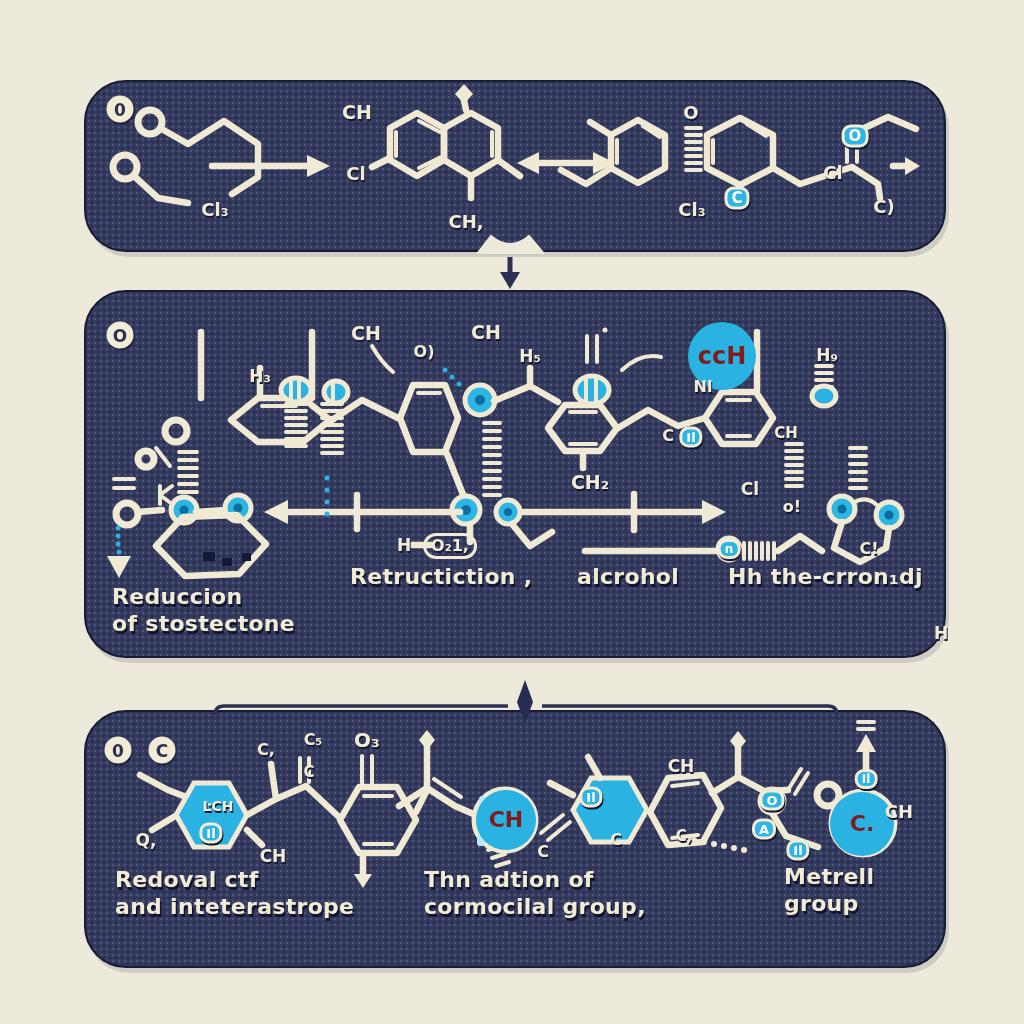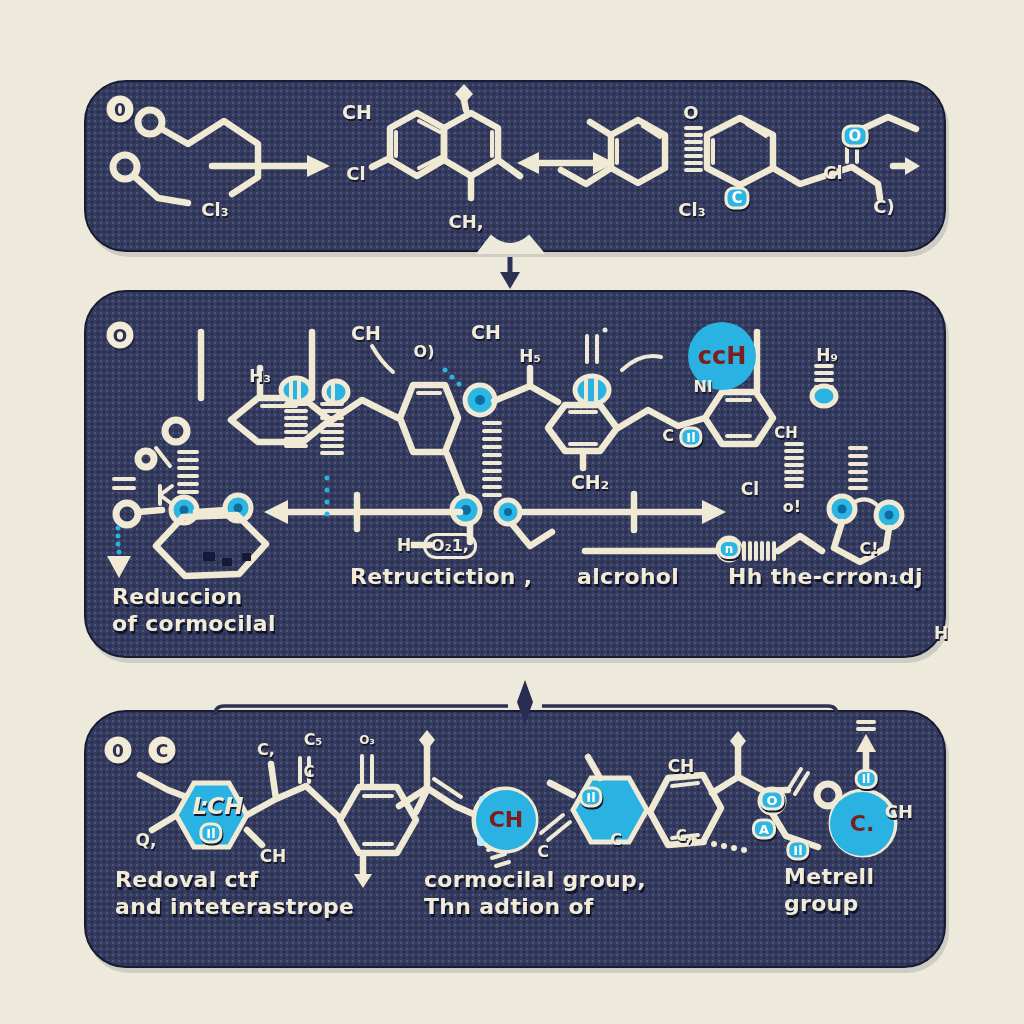--- a/index.html
+++ b/index.html
@@ -275,59 +275,59 @@
       <div class="atom" style="left: 786px; top: 433px; font-size: 15px;">CH</div>
       <div class="atom" style="left: 750px; top: 489px; font-size: 17px;">Cl</div>
       <div class="atom" style="left: 792px; top: 507px; font-size: 16px;">o!</div>
       <div class="atom" style="left: 869px; top: 549px; font-size: 16px;">C!</div>
       <div class="atom" style="left: 404px; top: 545px; font-size: 17px;">H</div>
       <div class="atom outline" style="left: 450px; top: 546px; font-size: 16px;">O₂1,</div>
       <div class="atom badge" style="left: 729px; top: 549px; font-size: 12px;">n</div>
       <div class="atom" style="left: 941px; top: 633px; font-size: 17px;">H</div>
       <div class="caption" style="left: 112px; top: 583px;">
         <div>Reduccion</div>
-        <div>of cormocilal</div>
+        <div>of stostectone</div>
       </div>
       <div class="caption" style="left: 350px; top: 563px;">
         <div>Retructiction ,</div>
       </div>
       <div class="caption" style="left: 577px; top: 563px;">
         <div>alcrohol</div>
       </div>
       <div class="caption" style="left: 728px; top: 563px;">
         <div>Hh the-crron₁dj</div>
       </div>
       <div class="badgeNum" style="left: 118px; top: 750px;">0</div>
       <div class="badgeNum" style="left: 162px; top: 750px;">C</div>
       <div class="atom" style="left: 146px; top: 840px; font-size: 17px;">Q,</div>
-      <div class="atom" style="left: 218px; top: 806px; font-size: 23px; font-style: italic;">ĿCH</div>
+      <div class="atom" style="left: 218px; top: 806px; font-size: 14px;">ĿCH</div>
       <div class="atom badge" style="left: 211px; top: 833px; font-size: 13px;">Il</div>
       <div class="atom" style="left: 266px; top: 750px; font-size: 16px;">C,</div>
       <div class="atom" style="left: 313px; top: 740px; font-size: 16px;">C₅</div>
-      <div class="atom" style="left: 367px; top: 740px; font-size: 12px;">O₃</div>
+      <div class="atom" style="left: 367px; top: 740px; font-size: 20px;">O₃</div>
       <div class="atom" style="left: 309px; top: 772px; font-size: 15px;">C</div>
       <div class="atom" style="left: 273px; top: 856px; font-size: 17px;">CH</div>
       <div class="atom circle" style="left: 506px; top: 820px; font-size: 22px; width: 60px; height: 60px;">CH</div>
       <div class="atom" style="left: 543px; top: 852px; font-size: 16px;">C</div>
       <div class="atom badge" style="left: 591px; top: 797px; font-size: 13px;">Il</div>
       <div class="atom" style="left: 616px; top: 840px; font-size: 16px;">C</div>
       <div class="atom" style="left: 681px; top: 766px; font-size: 17px;">CH</div>
       <div class="atom" style="left: 684px; top: 836px; font-size: 15px;">C,</div>
       <div class="atom badge" style="left: 772px; top: 800px; font-size: 13px;">O</div>
       <div class="atom badge" style="left: 764px; top: 829px; font-size: 13px;">A</div>
       <div class="atom badge" style="left: 798px; top: 850px; font-size: 13px;">Il</div>
       <div class="atom circle" style="left: 862px; top: 824px; font-size: 22px; width: 64px; height: 64px;">C.</div>
       <div class="atom" style="left: 899px; top: 812px; font-size: 18px;">CH</div>
       <div class="atom badge" style="left: 866px; top: 779px; font-size: 12px;">Il</div>
       <div class="caption" style="left: 115px; top: 866px;">
         <div>Redoval ctf</div>
         <div>and inteterastrope</div>
       </div>
       <div class="caption" style="left: 424px; top: 866px;">
+        <div>Thn adtion of</div>
         <div>cormocilal group,</div>
-        <div>Thn adtion of</div>
       </div>
       <div class="caption" style="left: 784px; top: 863px;">
         <div>Metrell</div>
         <div>group</div>
       </div>
     </div>
 </div>
 
 </body></html>

